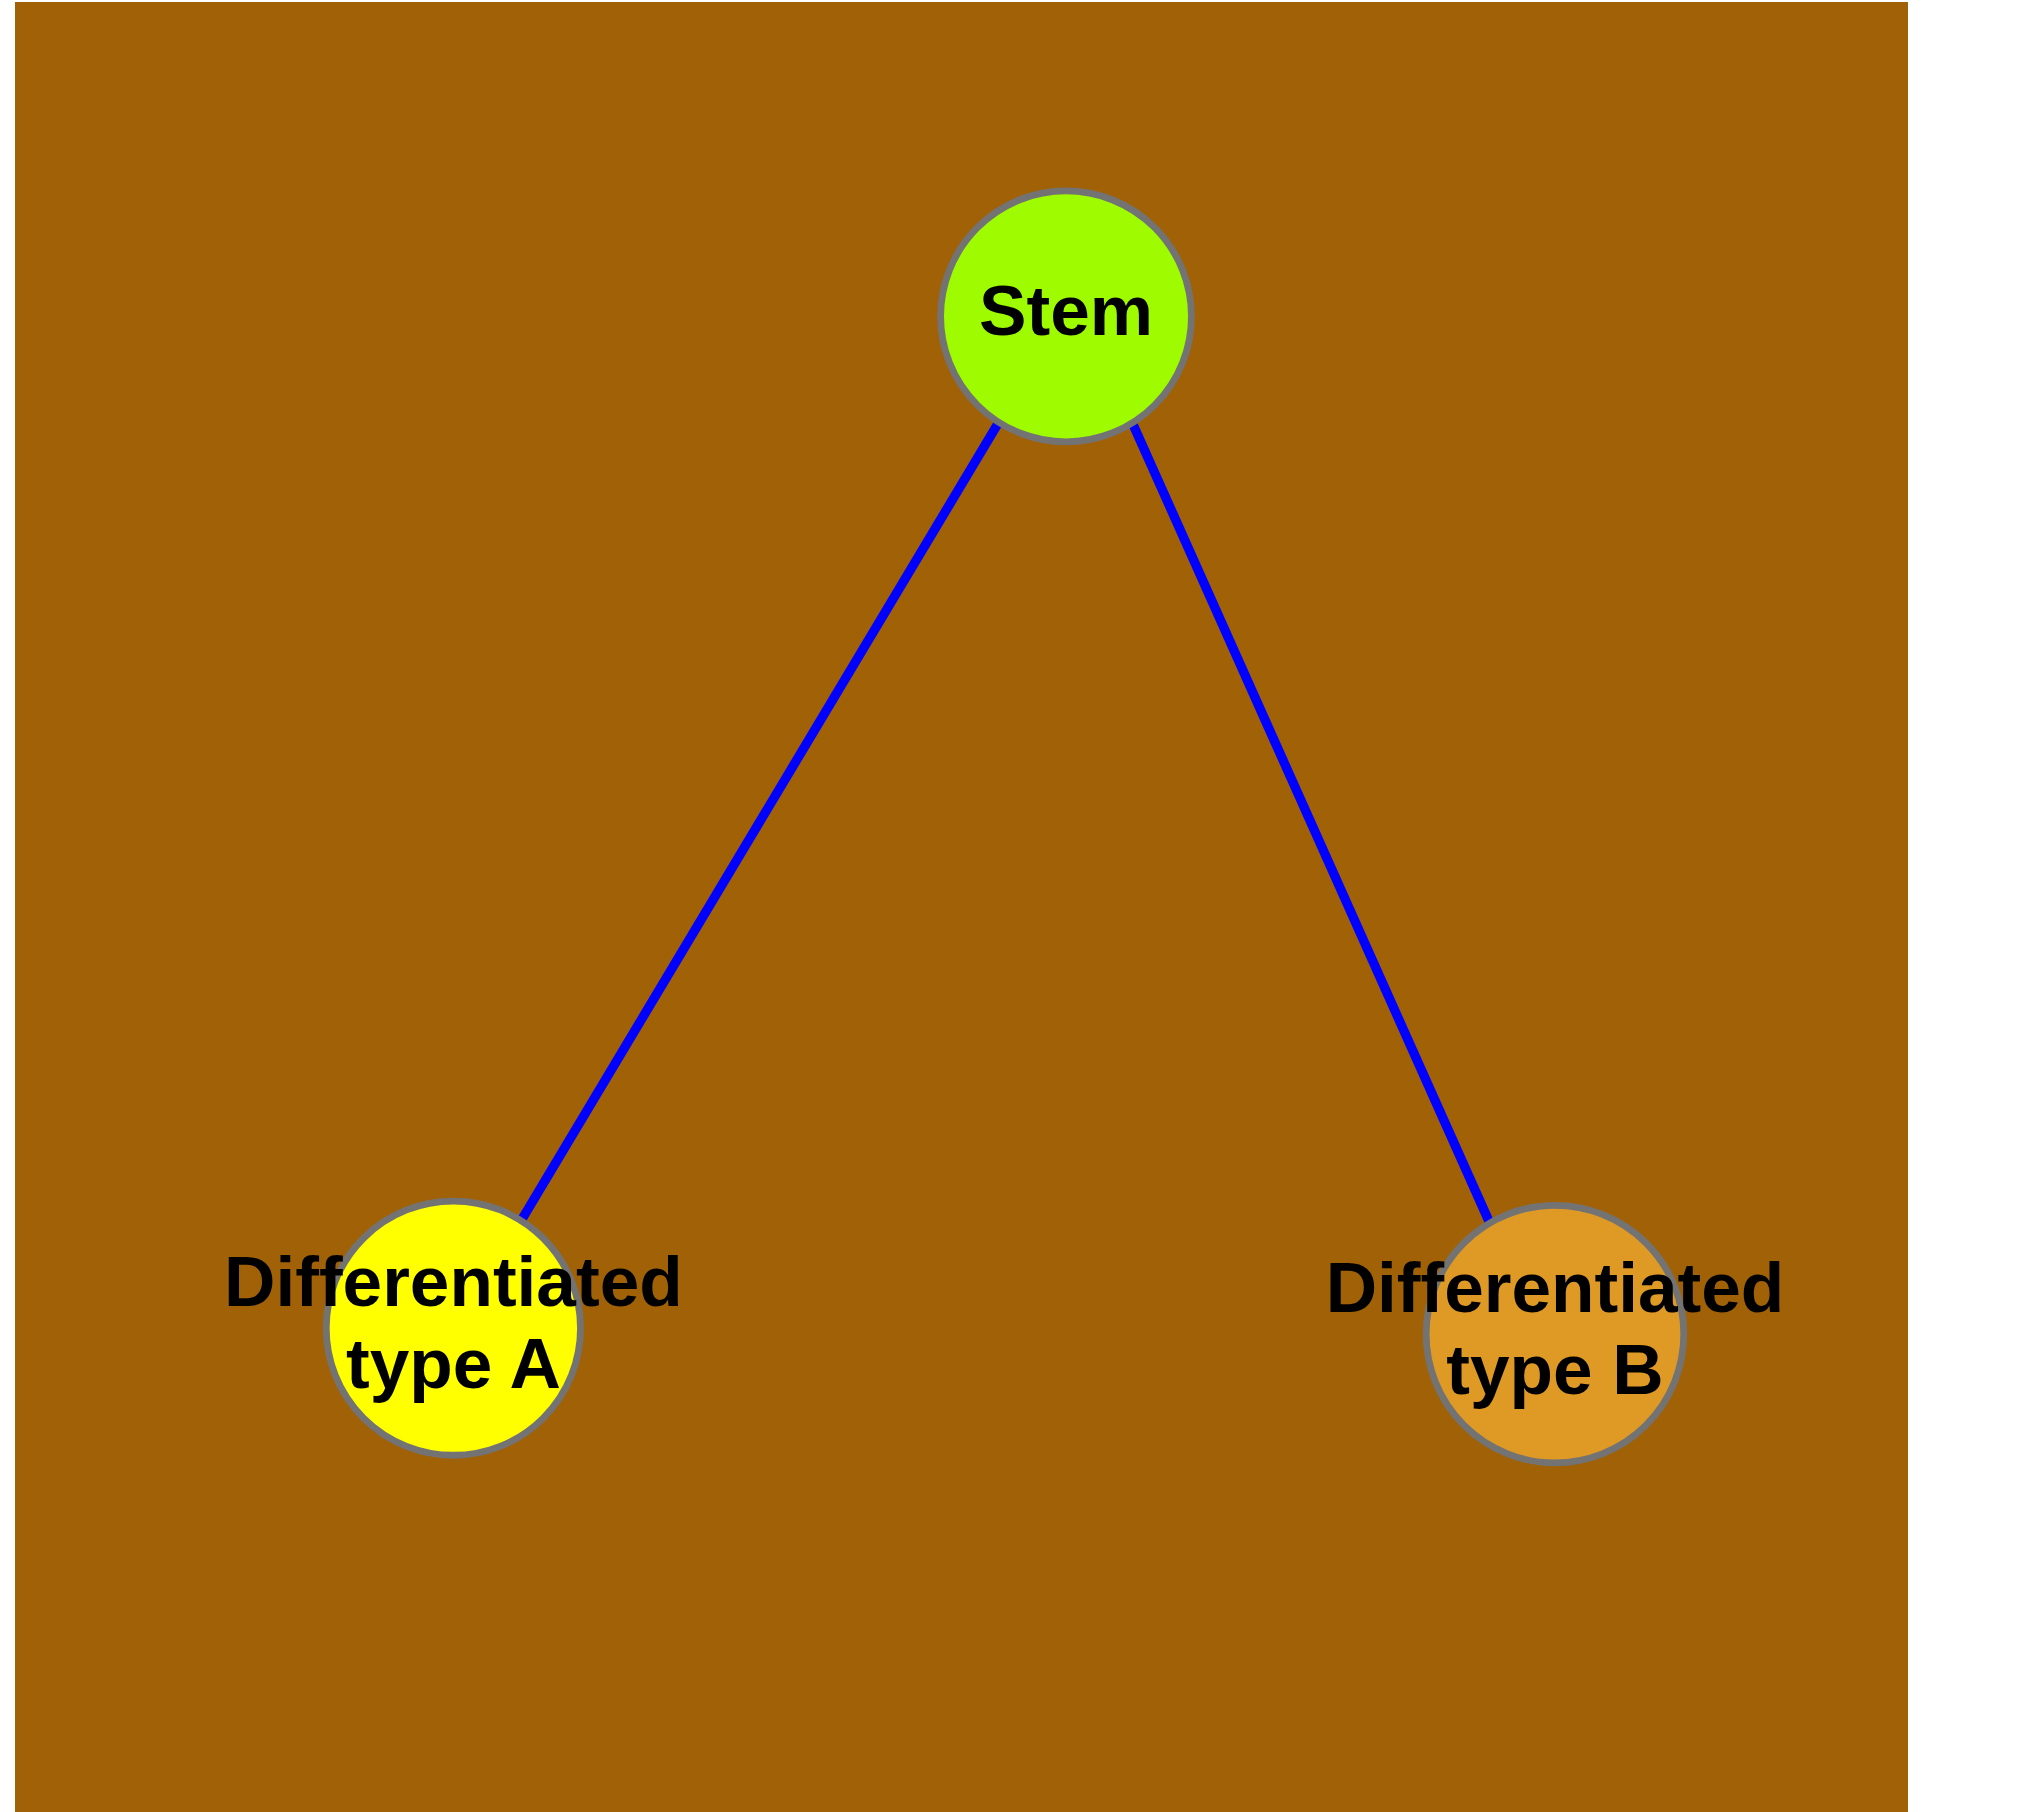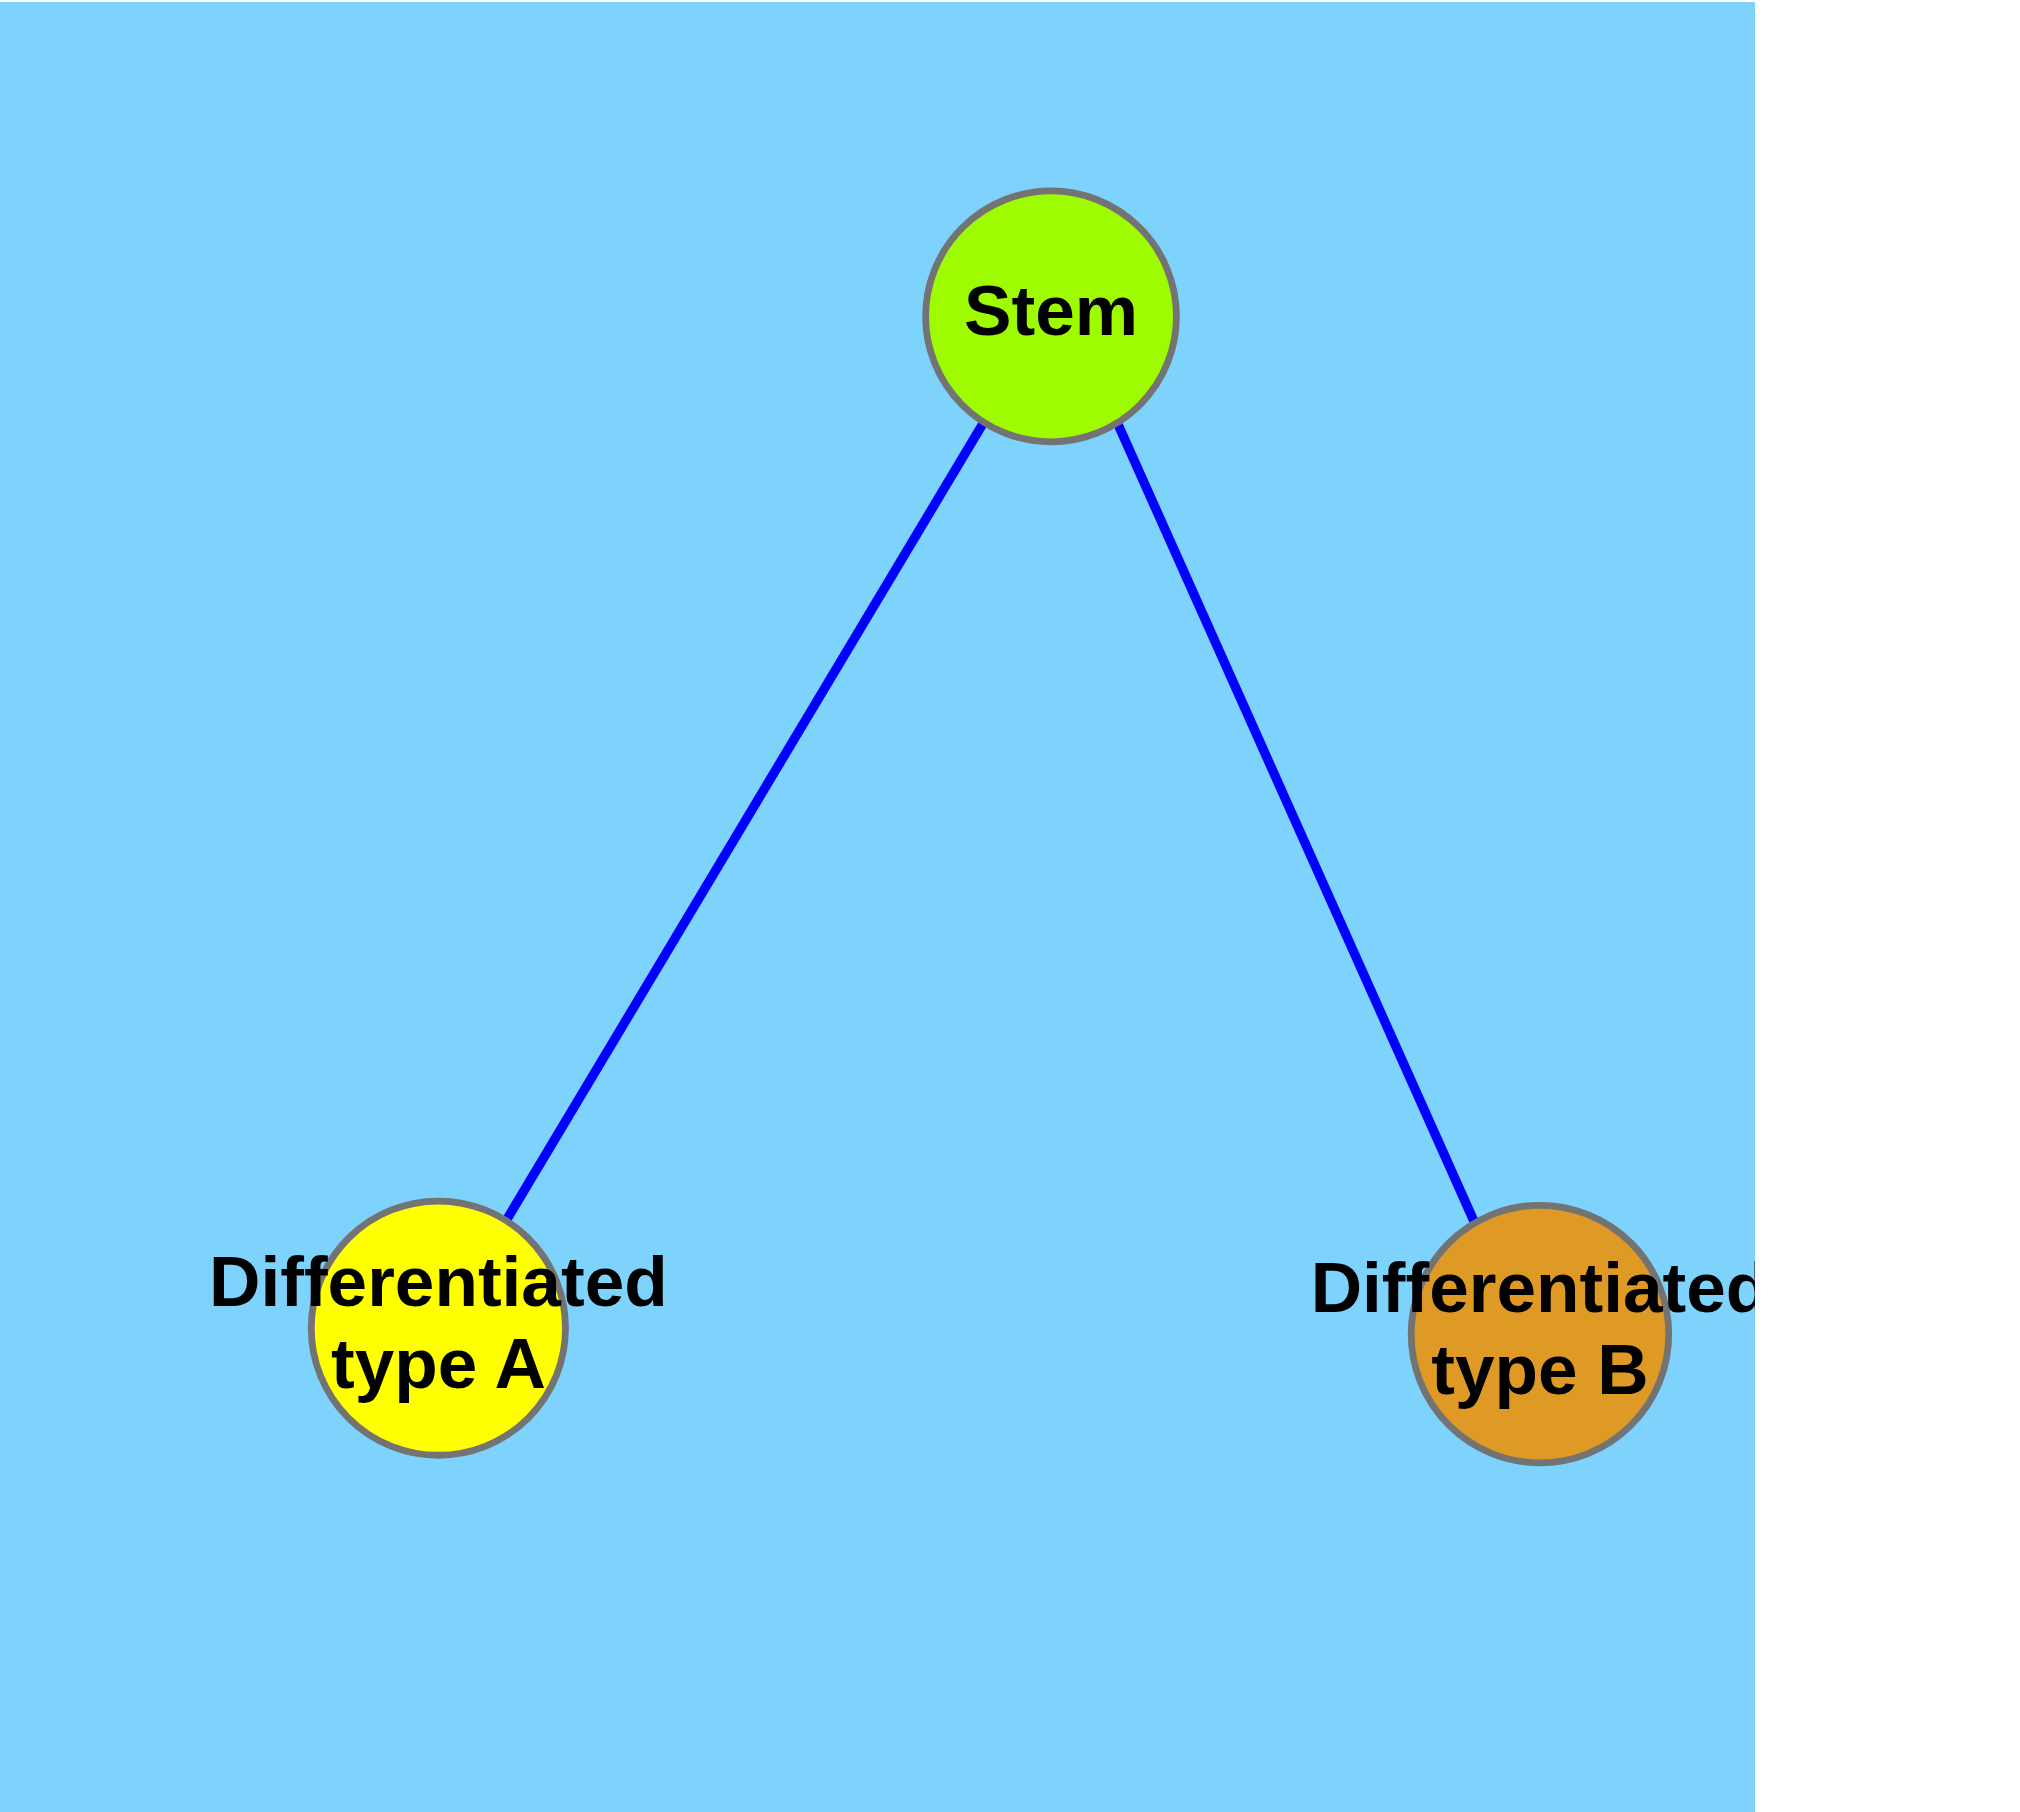--- a/index.html
+++ b/index.html
@@ -13,25 +13,25 @@
   }
   #canvas {
     position: relative;
     width: 2021px;
     height: 1812px;
     background: #ffffff;
     overflow: hidden;
   }
   #plot-area {
     position: absolute;
-    left: 0;
+    left: 15px;
     top: 1.7px;
-    width: 1755px;
+    width: 1893px;
     height: 1810px;
-    background: #7dd3fc;
+    background: #a16207;
     overflow: hidden;
   }
   #graph-svg {
     position: absolute;
     left: 0;
     top: 0;
     width: 2019px;
     height: 1810px;
     display: block;
   }

